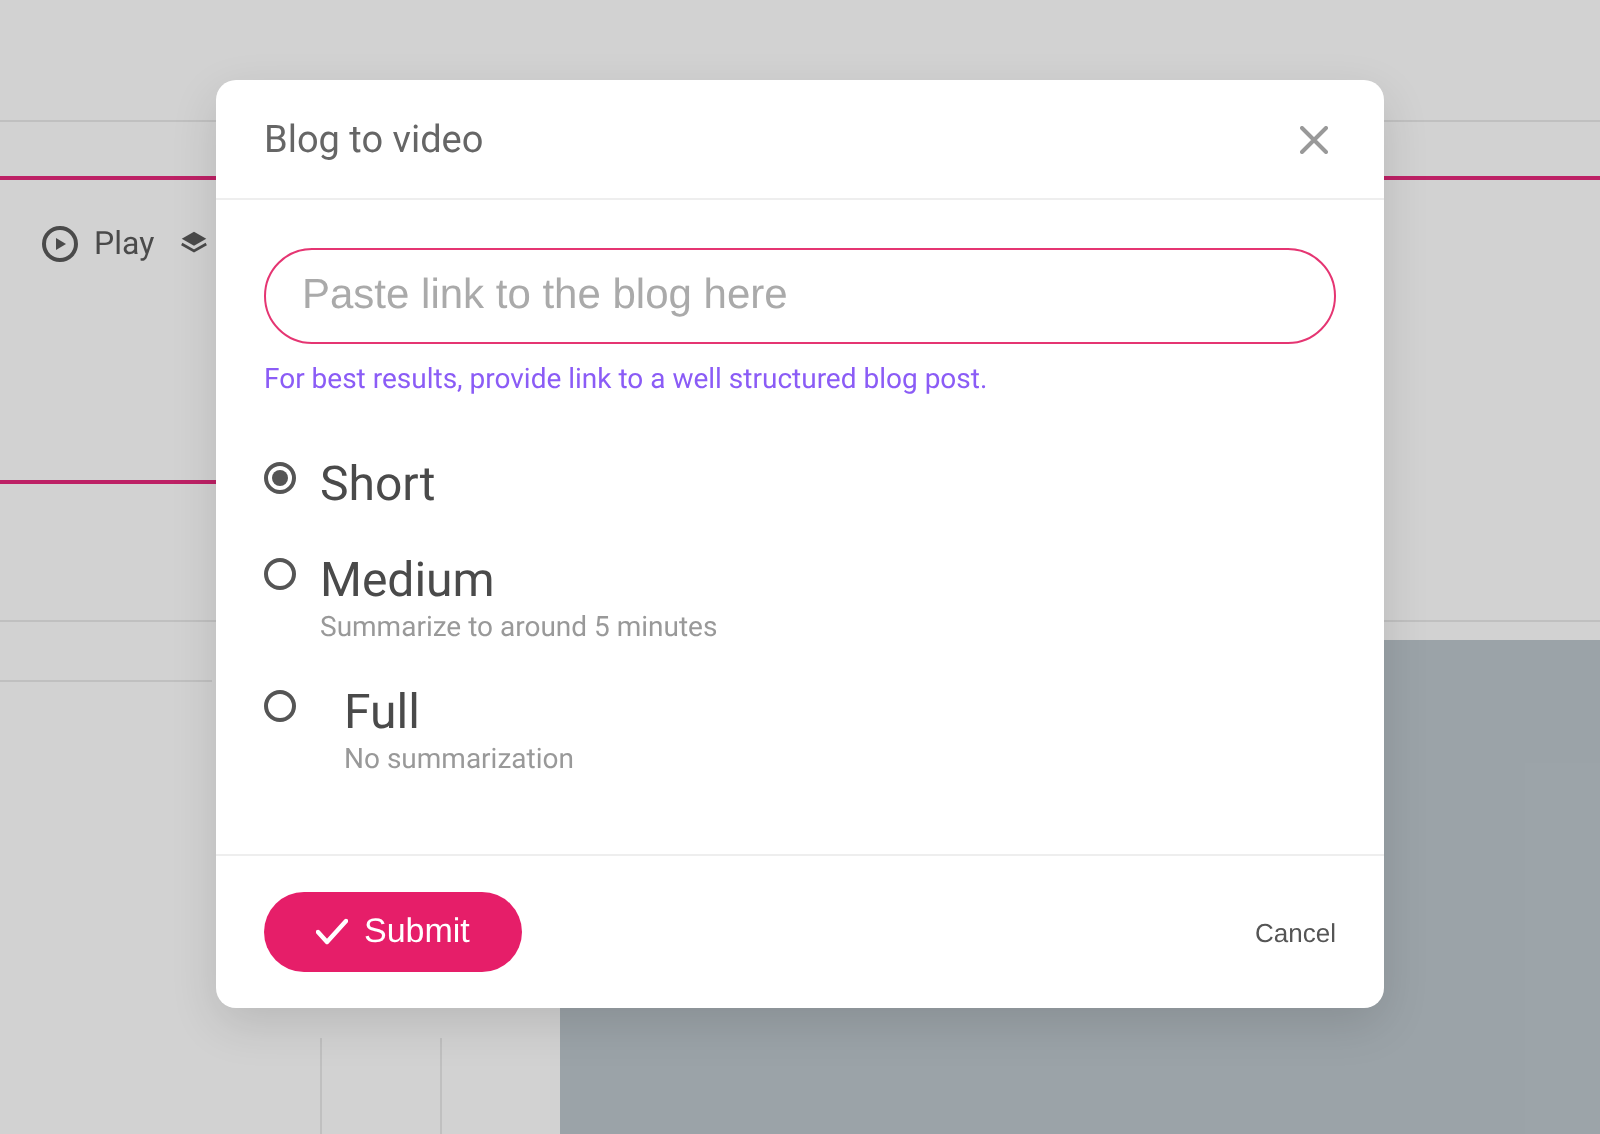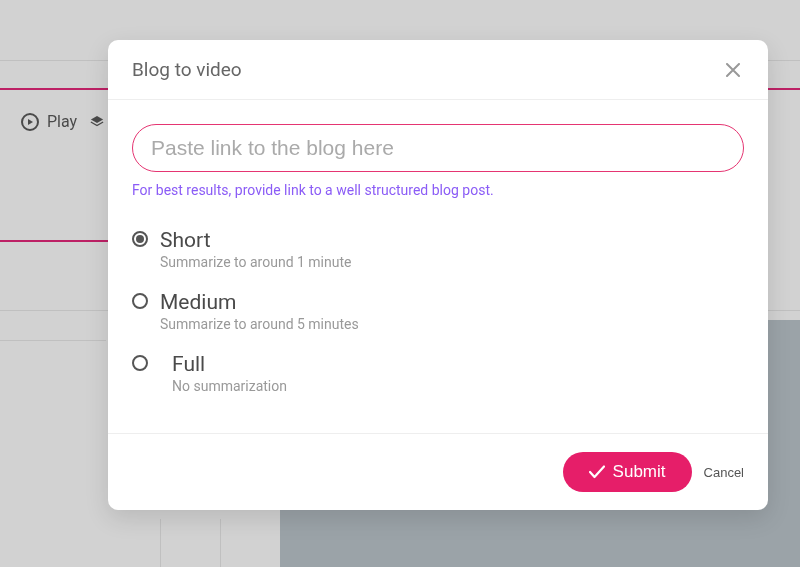--- a/index.html
+++ b/index.html
@@ -131,21 +131,21 @@
       top: 0;
       left: 0;
       width: 100%;
       height: 100%;
       background: rgba(120,120,120,0.28);
     }
     .modal {
       position: absolute;
       top: 40px;
       left: 108px;
-      width: 660px;
+      width: 584px;
       background: #fff;
       border-radius: 10px;
       box-shadow: 0 8px 24px rgba(0,0,0,0.12);
     }
     .modal-header {
       display: flex;
       align-items: center;
       justify-content: space-between;
       padding: 18px 24px;
       border-bottom: 1px solid #eee;
@@ -214,33 +214,33 @@
       left: 2px;
       width: 8px;
       height: 8px;
       border-radius: 50%;
       background: #555;
     }
     .radio-content {
       flex: 1;
     }
     .radio-label {
-      font-size: 21px;
+      font-size: 24px;
       color: #4a4a4a;
       font-weight: 400;
     }
     .radio-desc {
       font-size: 14px;
       color: #999;
       margin-top: 2px;
     }
     .modal-footer {
       display: flex;
       align-items: center;
-      justify-content: flex-end;
+      justify-content: space-between;
       gap: 12px;
       padding: 18px 24px;
       border-top: 1px solid #eee;
     }
     .submit-btn {
       background: #e61e69;
       color: #fff;
       border: none;
       border-radius: 22px;
       padding: 10px 26px;
@@ -295,21 +295,20 @@
 
   <div class="modal-body">
     <input type="text" class="url-input" placeholder="Paste link to the blog here" style="">
     <div class="hint">For best results, provide link to a well structured blog post.</div>
 
     <div class="radio-group">
       <div class="radio-item">
         <div class="radio-circle checked"></div>
         <div class="radio-content">
           <div class="radio-label">Short</div>
-          <div class="radio-desc">Summarize to around 1 minute</div>
         </div>
       </div>
       <div class="radio-item">
         <div class="radio-circle"></div>
         <div class="radio-content">
           <div class="radio-label">Medium</div>
           <div class="radio-desc">Summarize to around 5 minutes</div>
         </div>
       </div>
       <div class="radio-item">

